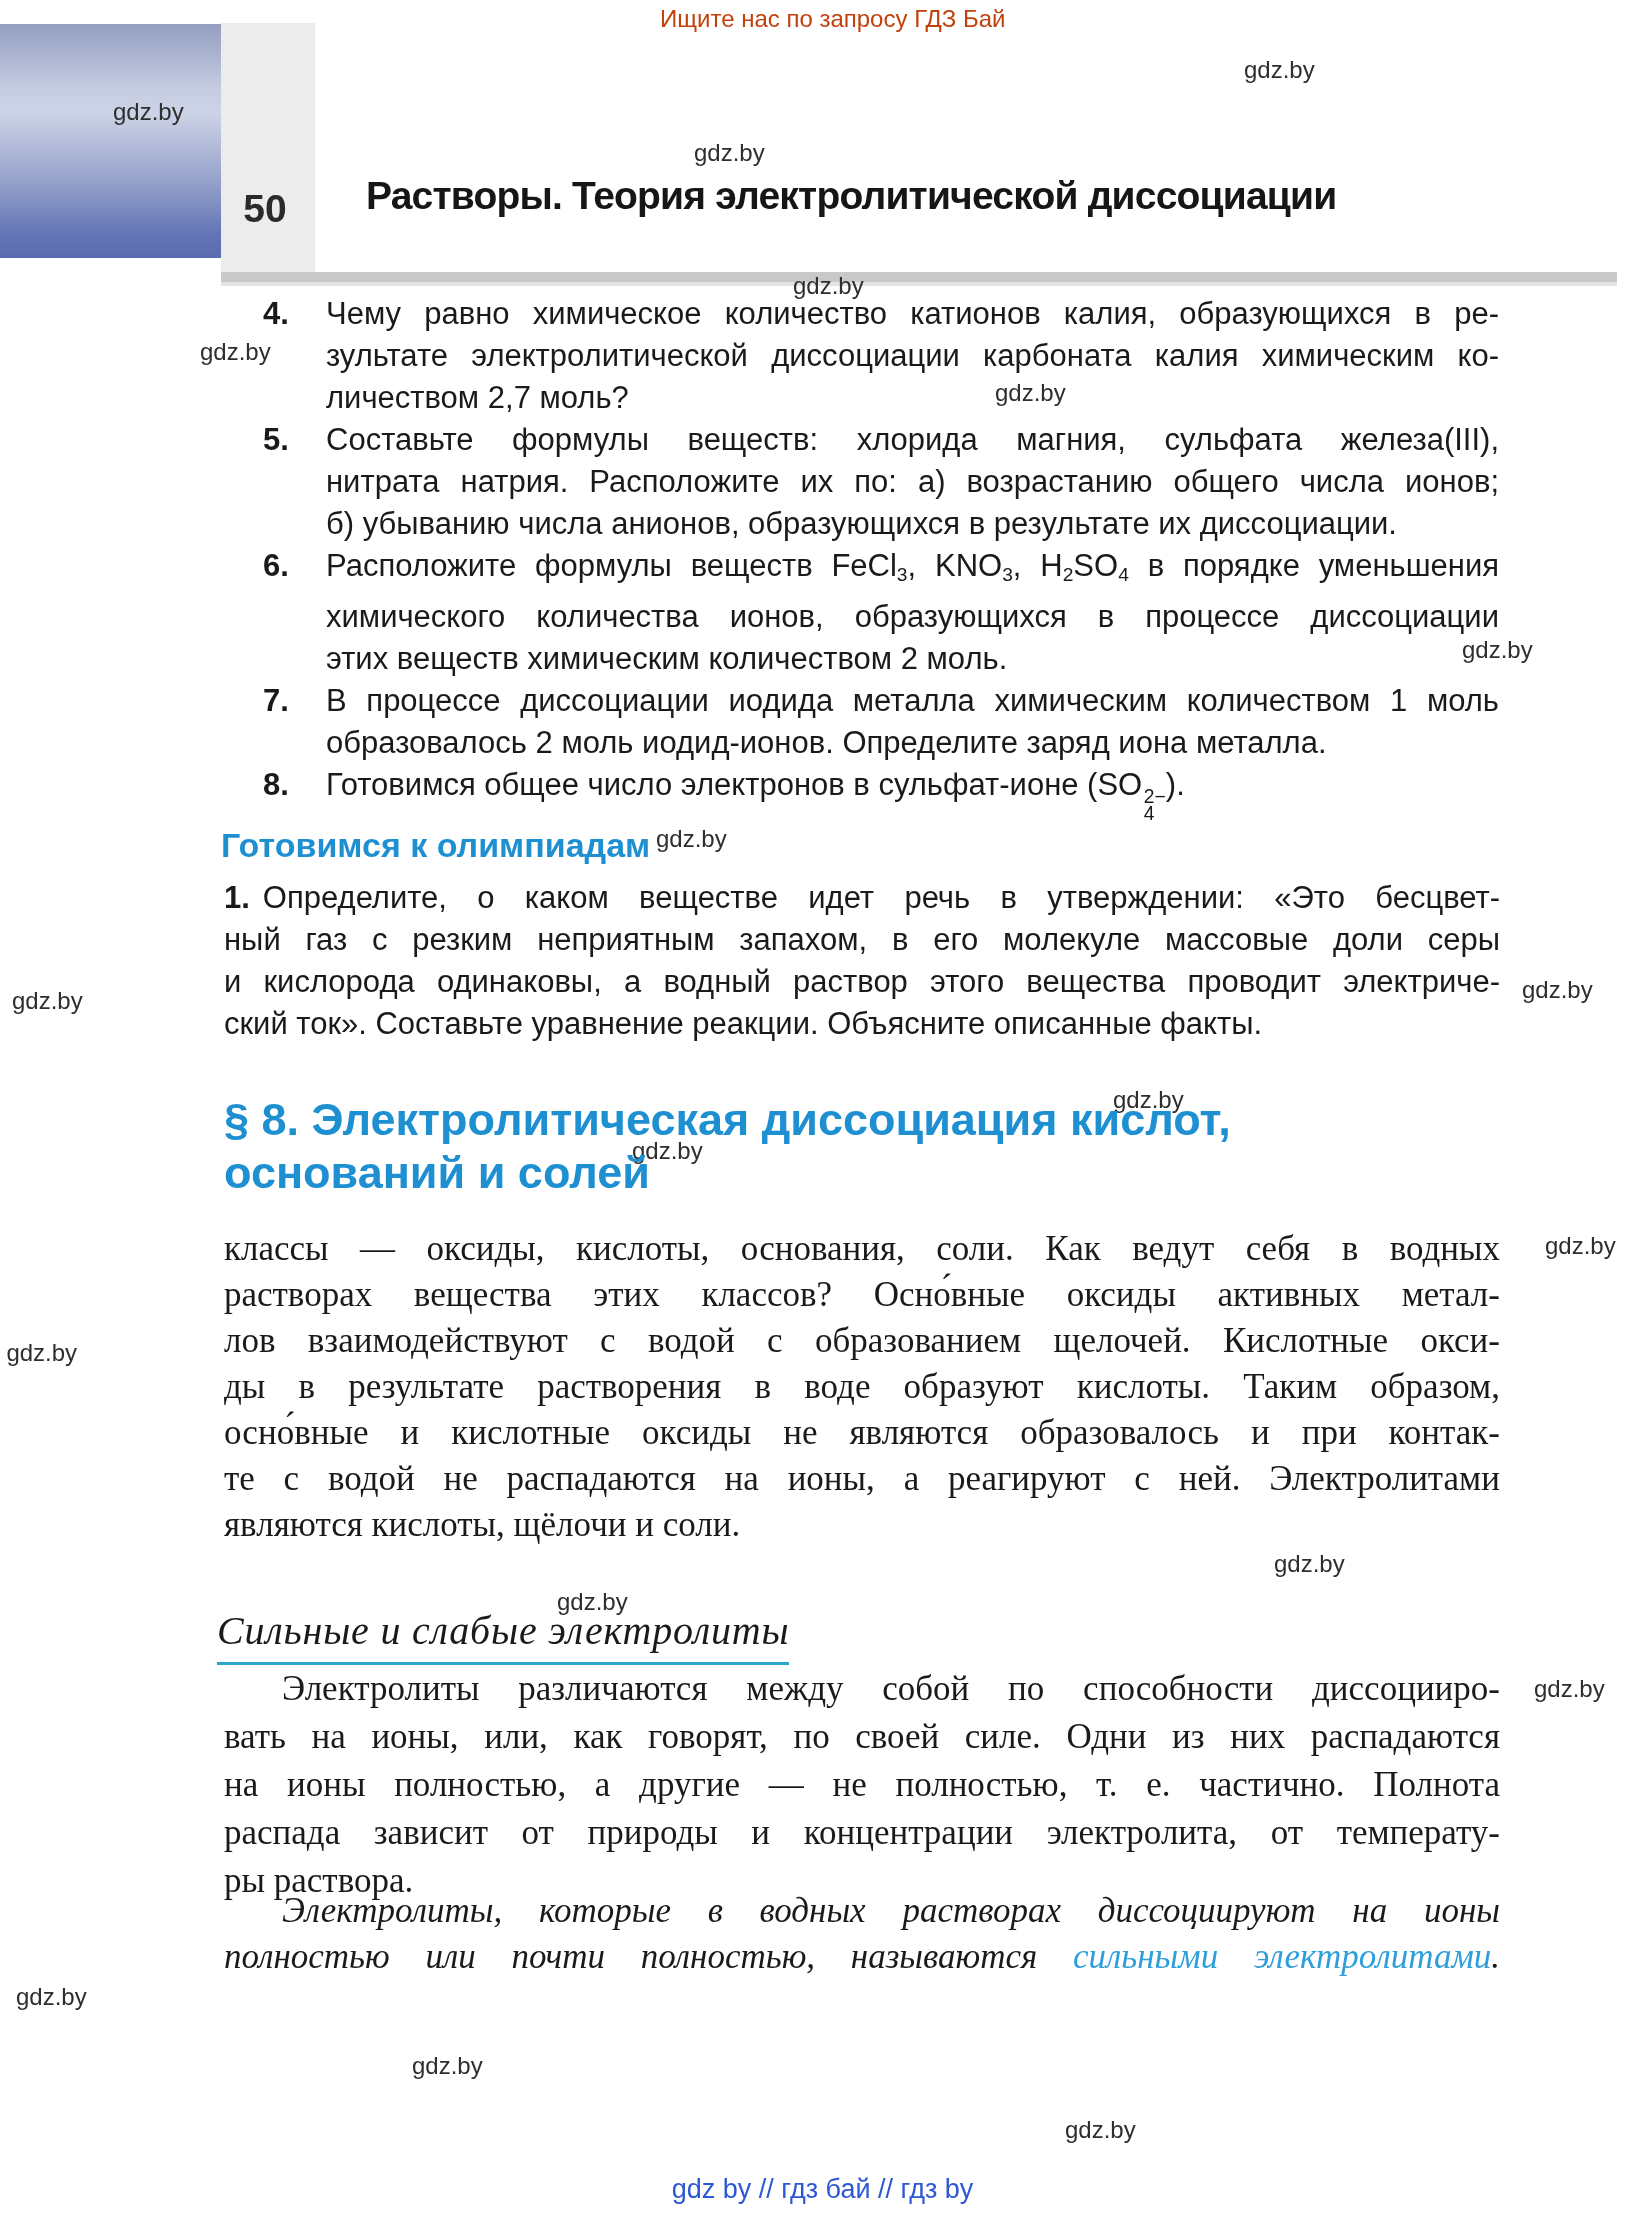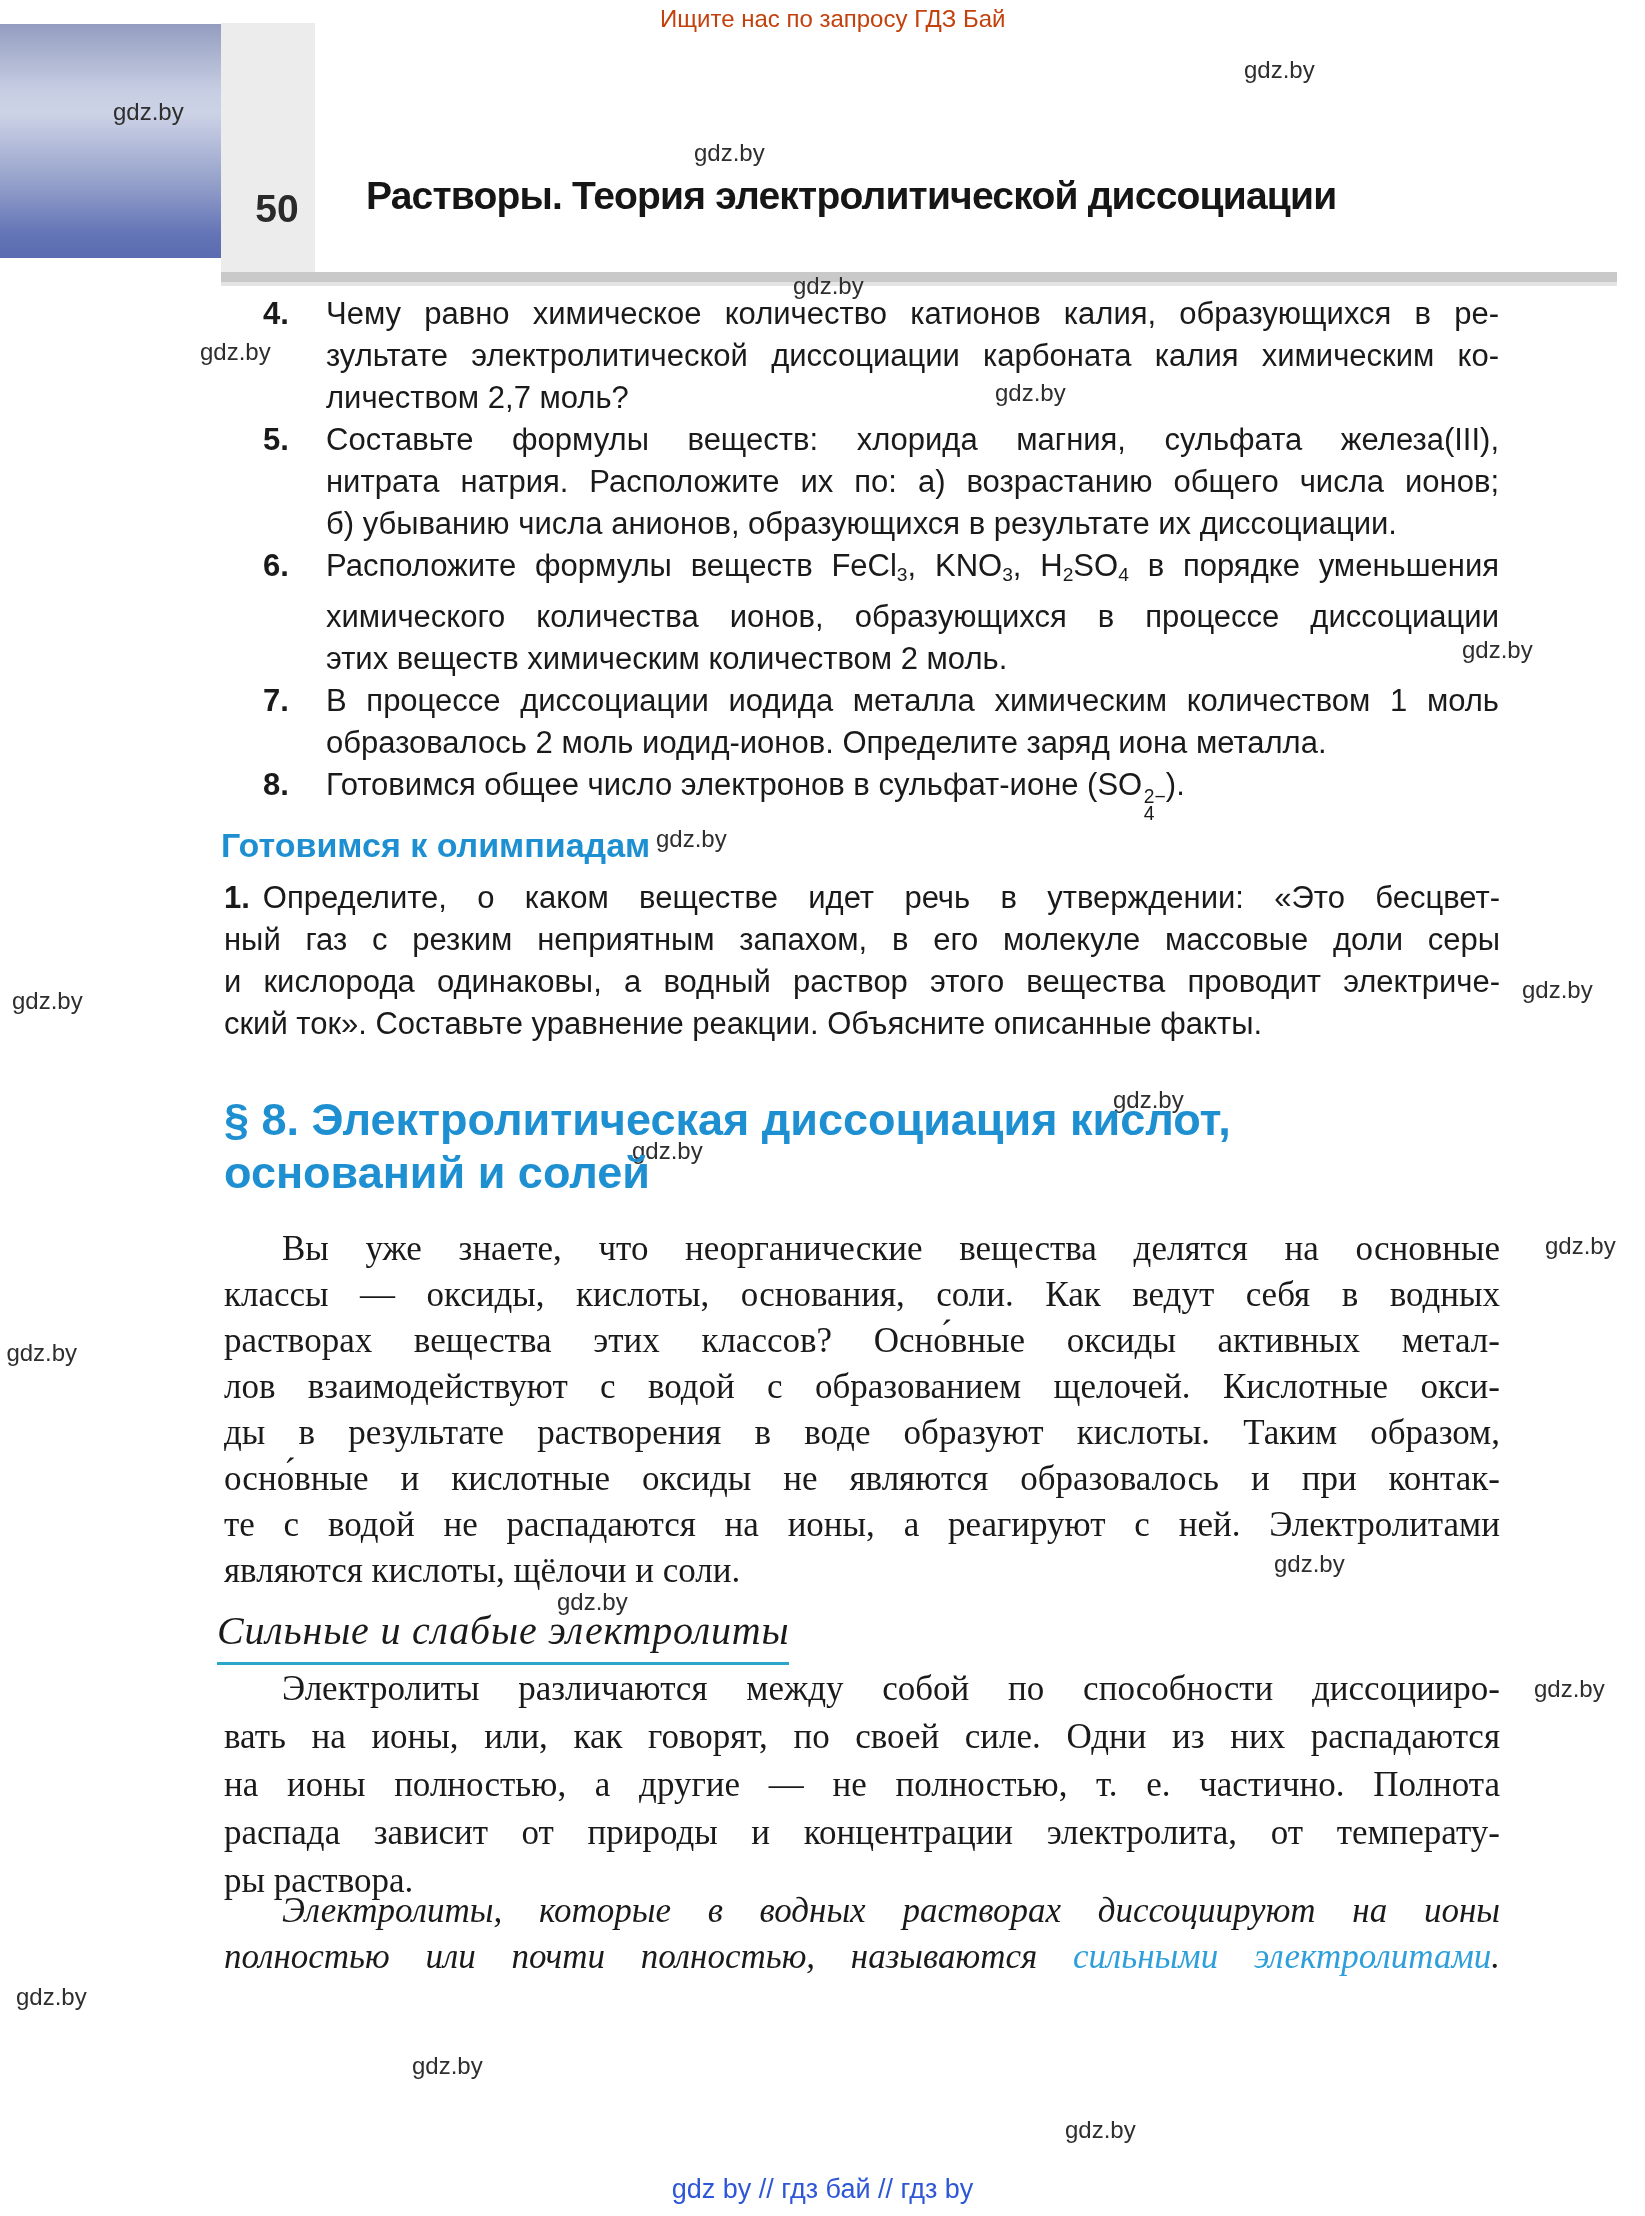--- a/index.html
+++ b/index.html
@@ -4,21 +4,21 @@
 <style>
   html,body{margin:0;padding:0;background:#ffffff;}
   #page{position:relative;width:1645px;height:2216px;background:#ffffff;overflow:hidden;
         font-family:"Liberation Sans", sans-serif;color:#161616;}
 
   
   .blue-block{position:absolute;left:0;top:24px;width:221px;height:234px;
       background:linear-gradient(180deg,#939dc0 0%,#c6cde2 28%,#cdd3e6 38%,#94a0ca 68%,#6374b6 90%,#5a6bb0 100%);}
   .page-box{position:absolute;left:221px;top:22.6px;width:94px;height:250px;background:#ececec;}
   .page-num{position:absolute;left:221px;top:187px;width:88px;text-align:center;
-      font-size:39px;font-weight:700;color:#2a2a2a;margin-left:12px;}
+      font-size:39px;font-weight:700;color:#2a2a2a;}
   .header-rule{position:absolute;left:221px;top:272px;width:1396px;height:9.7px;background:#c9c9c9;}
   .header-rule-shadow{position:absolute;left:221px;top:282px;width:1396px;height:4px;background:#e4e4e4;}
   .page-title{position:absolute;left:366px;top:174px;width:1208px;
       font-size:39px;font-weight:700;letter-spacing:-0.8px;color:#161616;white-space:nowrap;}
 
   
   .wm{position:absolute;font-size:24px;color:#2e2e2e;font-family:"Liberation Sans",sans-serif;
       white-space:nowrap;}
   .banner-green{position:absolute;left:660px;top:4.8px;font-size:24px;color:#c2410c;
       font-weight:500;white-space:nowrap;}
@@ -120,21 +120,20 @@
     <div class="jline">и кислорода одинаковы, а водный раствор этого вещества проводит электриче-</div>
     <div class="lline">ский ток». Составьте уравнение реакции. Объясните описанные факты.</div>
   </div>
 
   <div class="section-heading">
     <div>§ 8. Электролитическая диссоциация кислот,</div>
     <div>оснований и солей</div>
   </div>
 
   <div class="para para1">
-    <div class="jline indent">Вы уже знаете, что неорганические вещества делятся на основные</div>
     <div class="jline">классы — оксиды, кислоты, основания, соли. Как ведут себя в водных</div>
     <div class="jline">растворах вещества этих классов? Осно́вные оксиды активных метал-</div>
     <div class="jline">лов взаимодействуют с водой с образованием щелочей. Кислотные окси-</div>
     <div class="jline">ды в результате растворения в воде образуют кислоты. Таким образом,</div>
     <div class="jline">осно́вные и кислотные оксиды не являются образовалось и при контак-</div>
     <div class="jline">те с водой не распадаются на ионы, а реагируют с ней. Электролитами</div>
     <div class="lline">являются кислоты, щёлочи и соли.</div>
   </div>
 
   <div class="subheading">Сильные и слабые электролиты</div>

